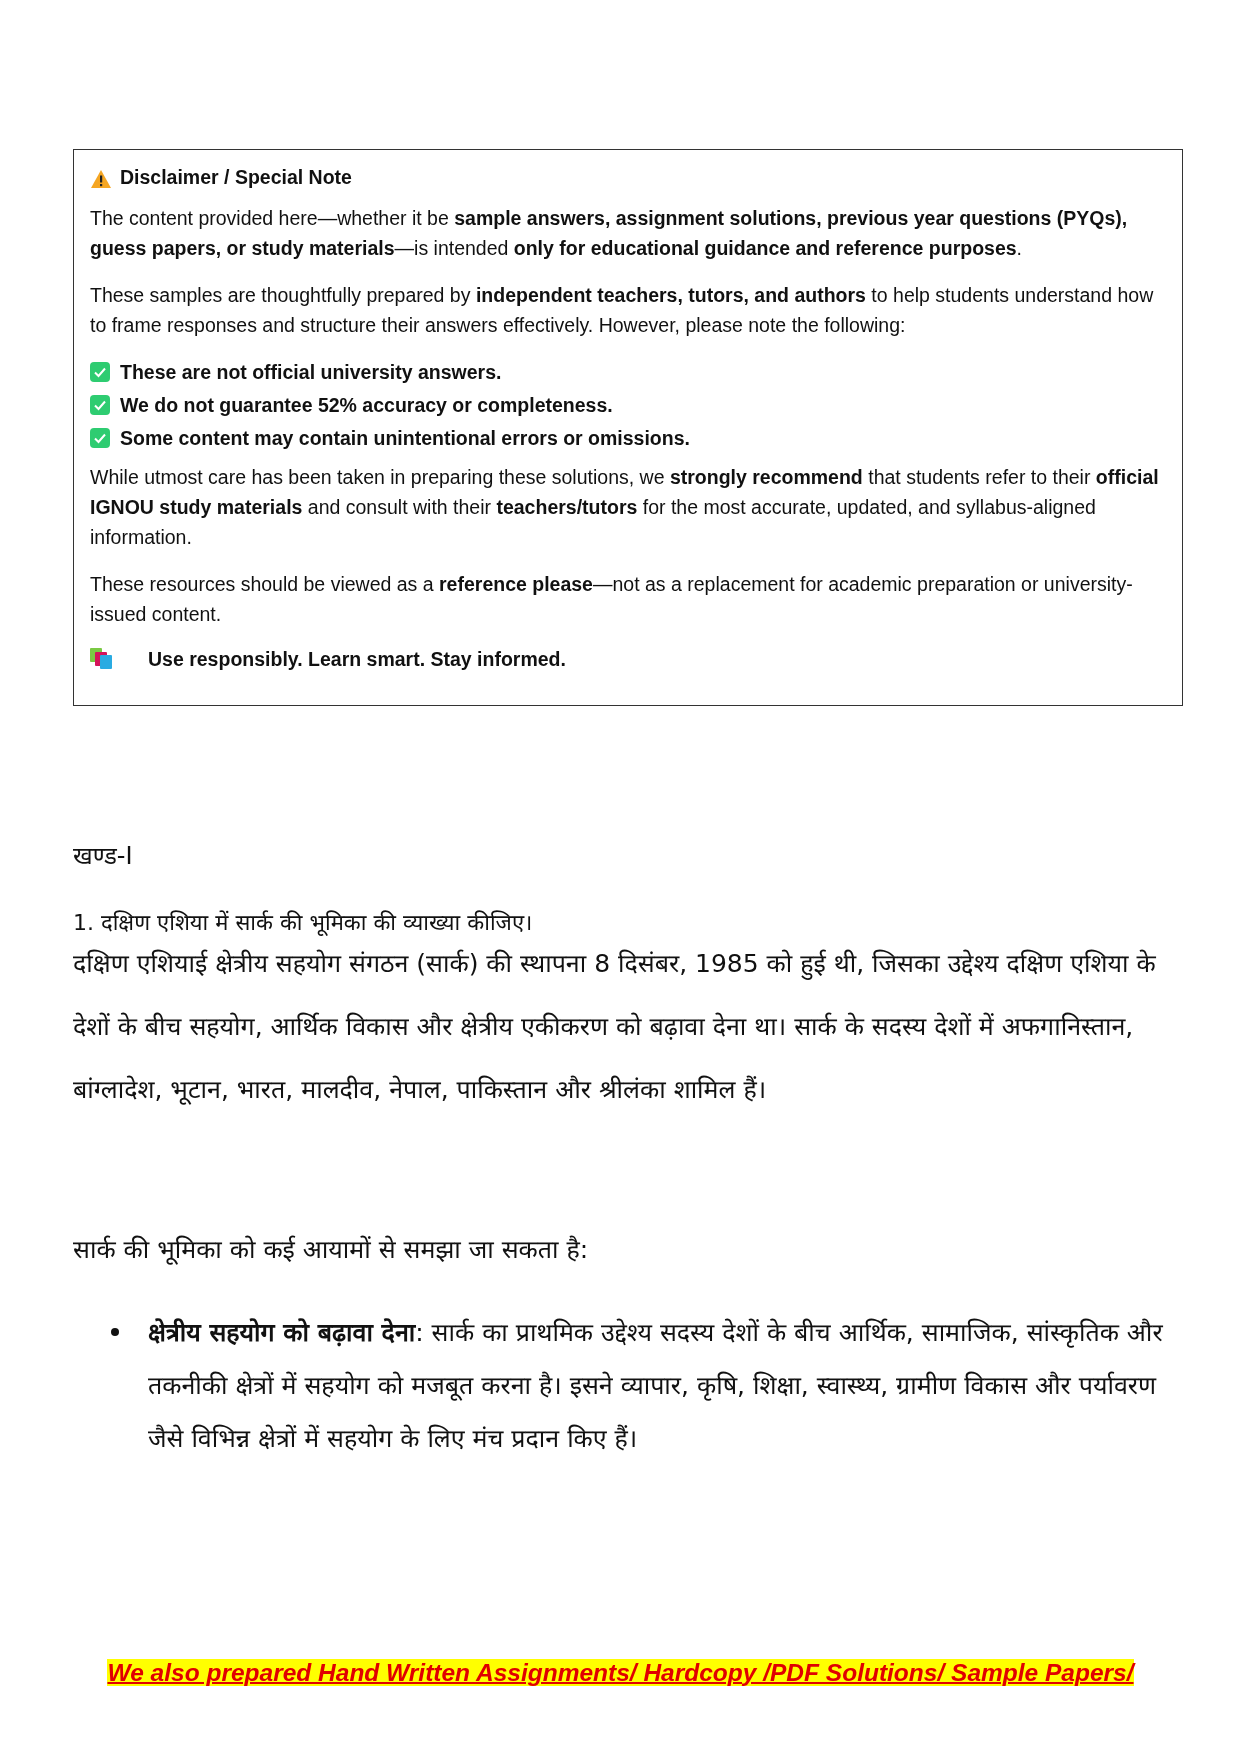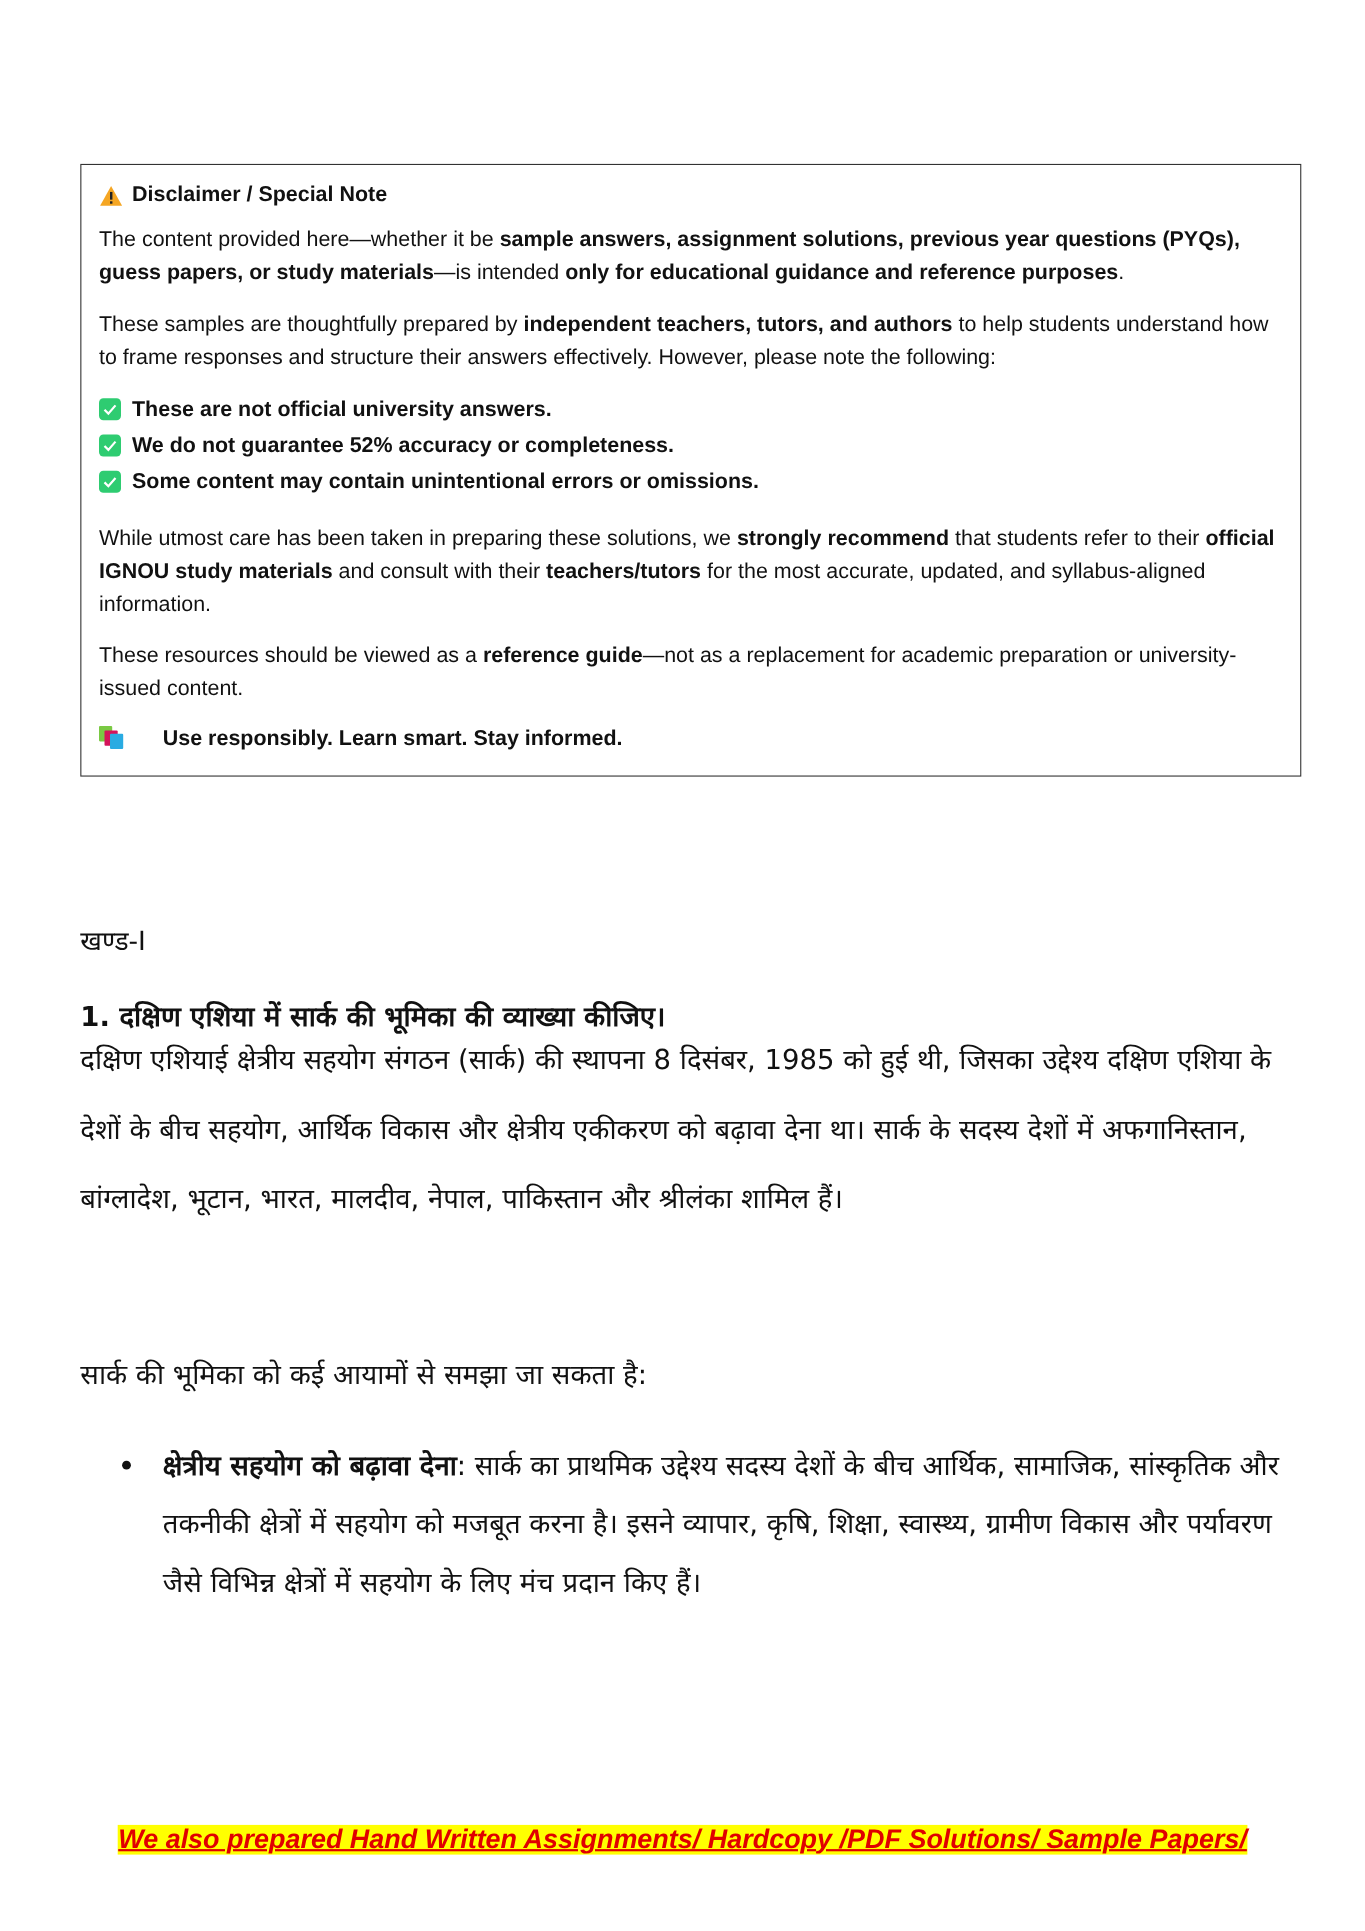--- a/index.html
+++ b/index.html
@@ -9,38 +9,38 @@
   }
   .disclaimer {
     position: absolute; left: 73px; top: 149px; width: 1110px; height: 557px;
     border: 1.5px solid #333; box-sizing: border-box; padding: 12px 16px 0 16px;
     font-size: 19.5px; line-height: 30px;
   }
   .disc-title { font-weight: bold; display: flex; align-items: center; margin: 0 0 11px 0; }
   .warn-icon { width: 22px; height: 20px; margin-right: 8px; display: inline-block; }
   .disc-p { margin: 0 0 17px 0; }
   .disc-p b { font-weight: bold; }
-  .check-list { list-style: none; margin: -2px 0 20px 0; padding: 0; }
+  .check-list { list-style: none; margin: -2px 0 8px 0; padding: 0; }
   .check-list li { display: flex; align-items: center; font-weight: bold; height: 33px; }
   .check-box {
     width: 20px; height: 20px; border-radius: 4px; background: #2ecc71;
     display: inline-flex; align-items: center; justify-content: center; margin-right: 10px;
   }
   .check-box svg { width: 14px; height: 14px; }
   .footer-line { font-weight: bold; display: flex; align-items: center; margin-top: -2px; gap: 26px; }
   .books-icon { width: 24px; height: 22px; margin-right: 8px; position: relative; display: inline-block; }
   .books-icon span { position: absolute; width: 12px; height: 14px; border-radius: 1px; }
 
   .section-head {
     position: absolute; left: 73px; top: 838px;
     font-family: "DejaVu Sans", sans-serif; font-weight: normal; font-size: 24px;
   }
   .question {
     position: absolute; left: 73px; top: 906px;
-    font-family: "DejaVu Sans", sans-serif; font-weight: bold; font-size: 25px;
+    font-family: "DejaVu Sans", sans-serif; font-weight: normal; font-size: 22px;
   }
   .answer {
     position: absolute; left: 73px; top: 932px; width: 1110px;
     font-family: "DejaVu Sans", sans-serif; font-size: 25px; line-height: 63px; margin: 0;
   }
   .sub-intro {
     position: absolute; left: 73px; top: 1222px; width: 1110px;
     font-family: "DejaVu Sans", sans-serif; font-size: 25px; line-height: 55px; margin: 0;
   }
   .bullet-list {
@@ -105,21 +105,21 @@
         </span>
       <span>Some content may contain unintentional errors or omissions.</span>
     </li>
   </ul>
 
   <p class="disc-p">
     <span>While utmost care has been taken in preparing these solutions, we </span><b>strongly recommend</b><span> that students refer to their </span><b>official IGNOU study materials</b><span> and consult with their </span><b>teachers/tutors</b><span> for the most accurate, updated, and syllabus-aligned information.</span>
   </p>
 
   <p class="disc-p">
-    <span>These resources should be viewed as a </span><b>reference guide</b><span>—not as a replacement for academic preparation or university-issued content.</span>
+    <span>These resources should be viewed as a </span><b>reference please</b><span>—not as a replacement for academic preparation or university-issued content.</span>
   </p>
 
   <div class="footer-line">
     <span class="books-icon">
       <span style="left:0;top:0;background:#7ac943;"></span>
       <span style="left:5px;top:4px;background:#d4145a;"></span>
       <span style="left:10px;top:7px;background:#29abe2;"></span>
     </span>
     <span>Use responsibly. Learn smart. Stay informed.</span>
   </div>

